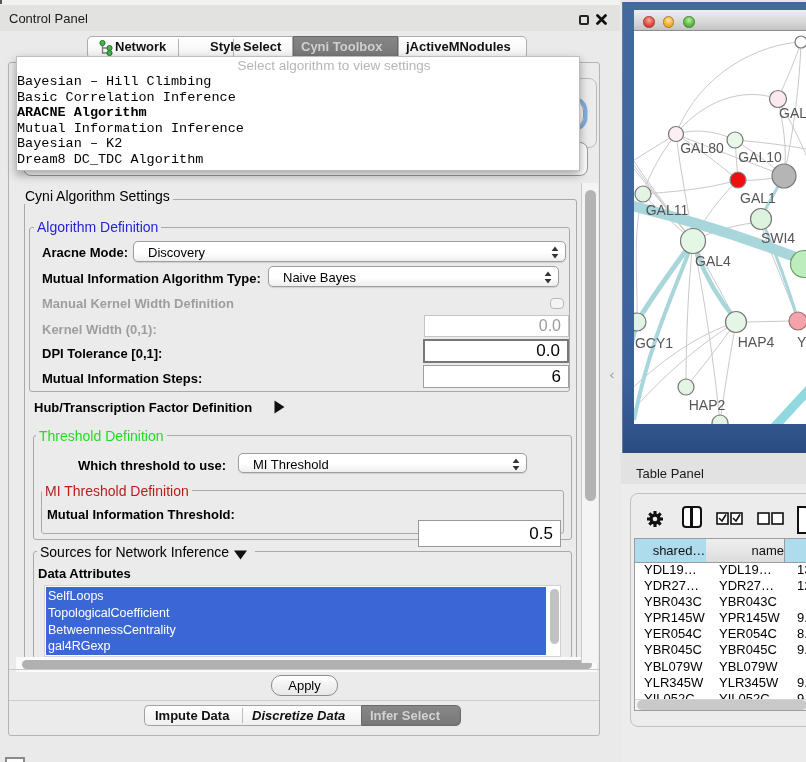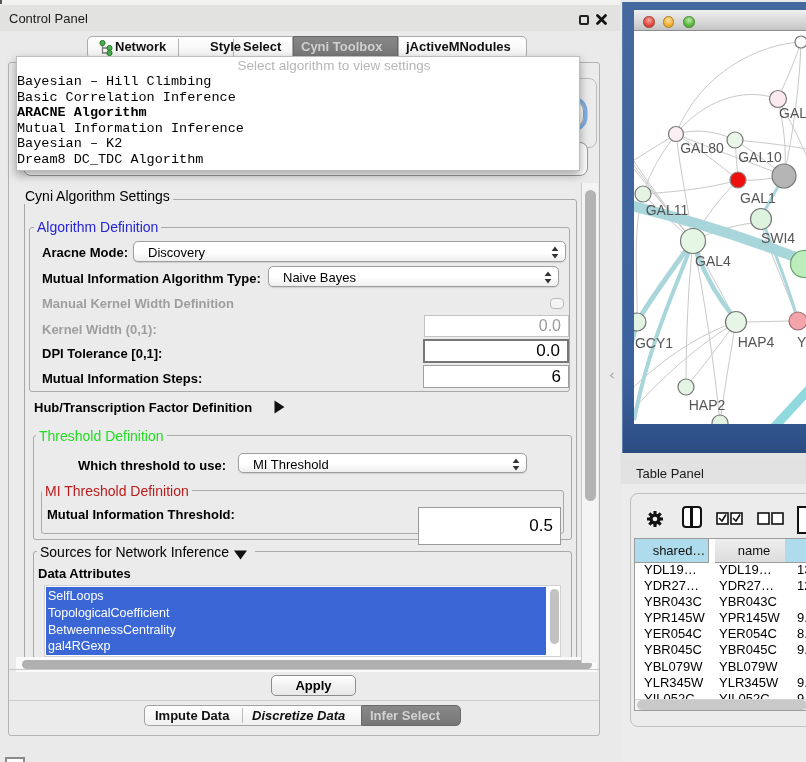--- a/index.html
+++ b/index.html
@@ -95,21 +95,21 @@
     <svg class="spin" viewBox="0 0 8 13">
         <path d="M4 0.5 L7.4 5 L0.6 5 Z" fill="#333"></path>
         <path d="M4 12.5 L7.4 8 L0.6 8 Z" fill="#333"></path>
       </svg>
   </div>
 
   <div class="groupbox" style="left:41px;top:490px;width:523px;height:44px;"></div>
   <div class="grouplabel" style="left:42px;top:483px;color:#b91c1c;">MI Threshold Definition</div>
 
   <div class="blbl" style="left:47px;top:507px;">Mutual Information Threshold:</div>
-  <div class="field" style="left:418px;top:507px;width:143px;height:38px;border-color:#999;text-decoration:underline;">
+  <div class="field" style="left:418px;top:520px;width:143px;height:27px;border-color:#999;text-decoration:underline;">
     <span class="fval" style="color:#000;font-size:17px;">0.5</span>
     </div>
 
   <div class="groupbox" style="left:33px;top:551px;width:539px;height:108px;"></div>
   <div class="grouplabel" style="left:37px;top:544px;color:#000;padding-right:26px;">Sources for Network Inference</div>
   <svg class="abs" style="left:233px;top:549px;" width="15" height="11" viewBox="0 0 15 11">
     <path d="M1 1.5 L14 1.5 L7.5 10.5 Z" fill="#111"></path>
   </svg>
 
   <div class="blbl" style="left:38px;top:566px;">Data Attributes</div>
@@ -120,21 +120,21 @@
     SelfLoops<br>TopologicalCoefficient<br>BetweennessCentrality<br>gal4RGexp
   </div>
   <div class="abs" style="left:550px;top:589px;width:9px;height:55px;background:#c2c2c2;border-radius:5px;"></div>
 
   <div class="abs" style="left:16px;top:657px;width:581px;height:15px;background:#fafafa;"></div>
   <div class="abs" style="left:22px;top:660px;width:570px;height:9px;background:#b0b0b0;border-radius:5px;"></div>
 
   <div class="abs" style="left:581px;top:183px;width:17px;height:480px;background:#f4f4f4;border-left:1px solid #c9c9c9;"></div>
   <div class="abs" style="left:585px;top:190px;width:11px;height:311px;background:#b3b3b3;border-radius:6px;"></div>
 
-  <div class="abs" style="left:271px;top:675px;width:85px;height:21px;background:linear-gradient(180deg,#ffffff,#f2f2f2 45%,#e8e8e8);border:1px solid #8d8d8d;border-radius:5px;text-align:center;font-size:13px;font-weight:bold;line-height:19px;">Apply</div>
+  <div class="abs" style="left:271px;top:675px;width:67px;height:21px;background:linear-gradient(180deg,#ffffff,#f2f2f2 45%,#e8e8e8);border:1px solid #8d8d8d;border-radius:10px;text-align:center;font-size:13px;font-weight:normal;line-height:19px;">Apply</div>
 
   <div class="abs" style="left:9px;top:669px;width:590px;height:1px;background:#c9c9c9;"></div>
   <div class="abs" style="left:9px;top:700px;width:590px;height:1px;background:#cccccc;"></div>
 
   <div class="abs" style="left:144px;top:705px;width:317px;height:21px;">
     <div class="abs" style="left:0;top:0;width:217px;height:21px;background:linear-gradient(180deg,#ffffff,#f0f0f0);border:1px solid #a2a2a2;border-radius:5px 0 0 5px;border-right:none;"></div>
     <div class="abs" style="left:98px;top:3px;width:1px;height:15px;background:#bbb;"></div>
     <div class="abs" style="left:217px;top:0;width:100px;height:21px;background:linear-gradient(180deg,#888888,#777777);border:1px solid #6a6a6a;border-radius:0 5px 5px 0;"></div>
     <div class="abs" style="left:11px;top:3px;font-size:13px;font-weight:bold;color:#111;">Impute Data</div>
     <div class="abs" style="left:108px;top:3px;font-size:13px;font-weight:bold;color:#111;font-style:italic;">Discretize Data</div>
@@ -296,21 +296,21 @@
   <svg class="abs" style="left:757px;top:512px;" width="28" height="13" viewBox="0 0 28 13">
     <rect x="1" y="1" width="11" height="11" fill="#fff" stroke="#111" stroke-width="1.6"></rect>
     <rect x="15" y="1" width="11" height="11" fill="#fff" stroke="#111" stroke-width="1.6"></rect>
   </svg>
   <svg class="abs" style="left:796px;top:505px;" width="13" height="30" viewBox="0 0 13 30">
     <path d="M2 2 L10 2 L13 6 L13 28 L2 28 Z" fill="#fff" stroke="#111" stroke-width="2"></path>
   </svg>
 
   <div class="abs" style="left:634px;top:538px;width:172px;height:173px;background:#fff;border:1px solid #9c9c9c;border-right:none;overflow:hidden;">
     <div class="abs" style="left:0;top:0;width:74px;height:24px;background:#aedcec;border-right:1px solid #9c9c9c;border-bottom:1px solid #9c9c9c;text-align:center;font-size:13px;line-height:24px;color:#111;text-indent:15px;">shared…</div>
-    <div class="abs" style="left:80px;top:0;width:79px;height:24px;background:linear-gradient(180deg,#efefef,#dcdcdc);border-right:1px solid #9c9c9c;border-bottom:1px solid #9c9c9c;text-align:center;font-size:13px;line-height:24px;color:#111;">name</div>
+    <div class="abs" style="left:71px;top:0;width:79px;height:24px;background:linear-gradient(180deg,#efefef,#dcdcdc);border-right:1px solid #9c9c9c;border-bottom:1px solid #9c9c9c;text-align:right;font-size:13px;line-height:24px;color:#111;">name</div>
     <div class="abs" style="left:150px;top:0;width:40px;height:24px;background:#aedcec;border-bottom:1px solid #9c9c9c;"></div>
     <div class="abs" style="left:9px;top:23px;font-size:13px;line-height:16.1px;color:#000;">
       YDL19…<br>YDR27…<br>YBR043C<br>YPR145W<br>YER054C<br>YBR045C<br>YBL079W<br>YLR345W<br>YIL052C
     </div>
     <div class="abs" style="left:84px;top:23px;font-size:13px;line-height:16.1px;color:#000;">
       YDL19…<br>YDR27…<br>YBR043C<br>YPR145W<br>YER054C<br>YBR045C<br>YBL079W<br>YLR345W<br>YIL052C
     </div>
     <div class="abs" style="left:162px;top:23px;font-size:13px;line-height:16.1px;color:#000;">
       13<br>12<br>&nbsp;<br>9.<br>8.<br>9.<br>&nbsp;<br>9.<br>9.
     </div>

